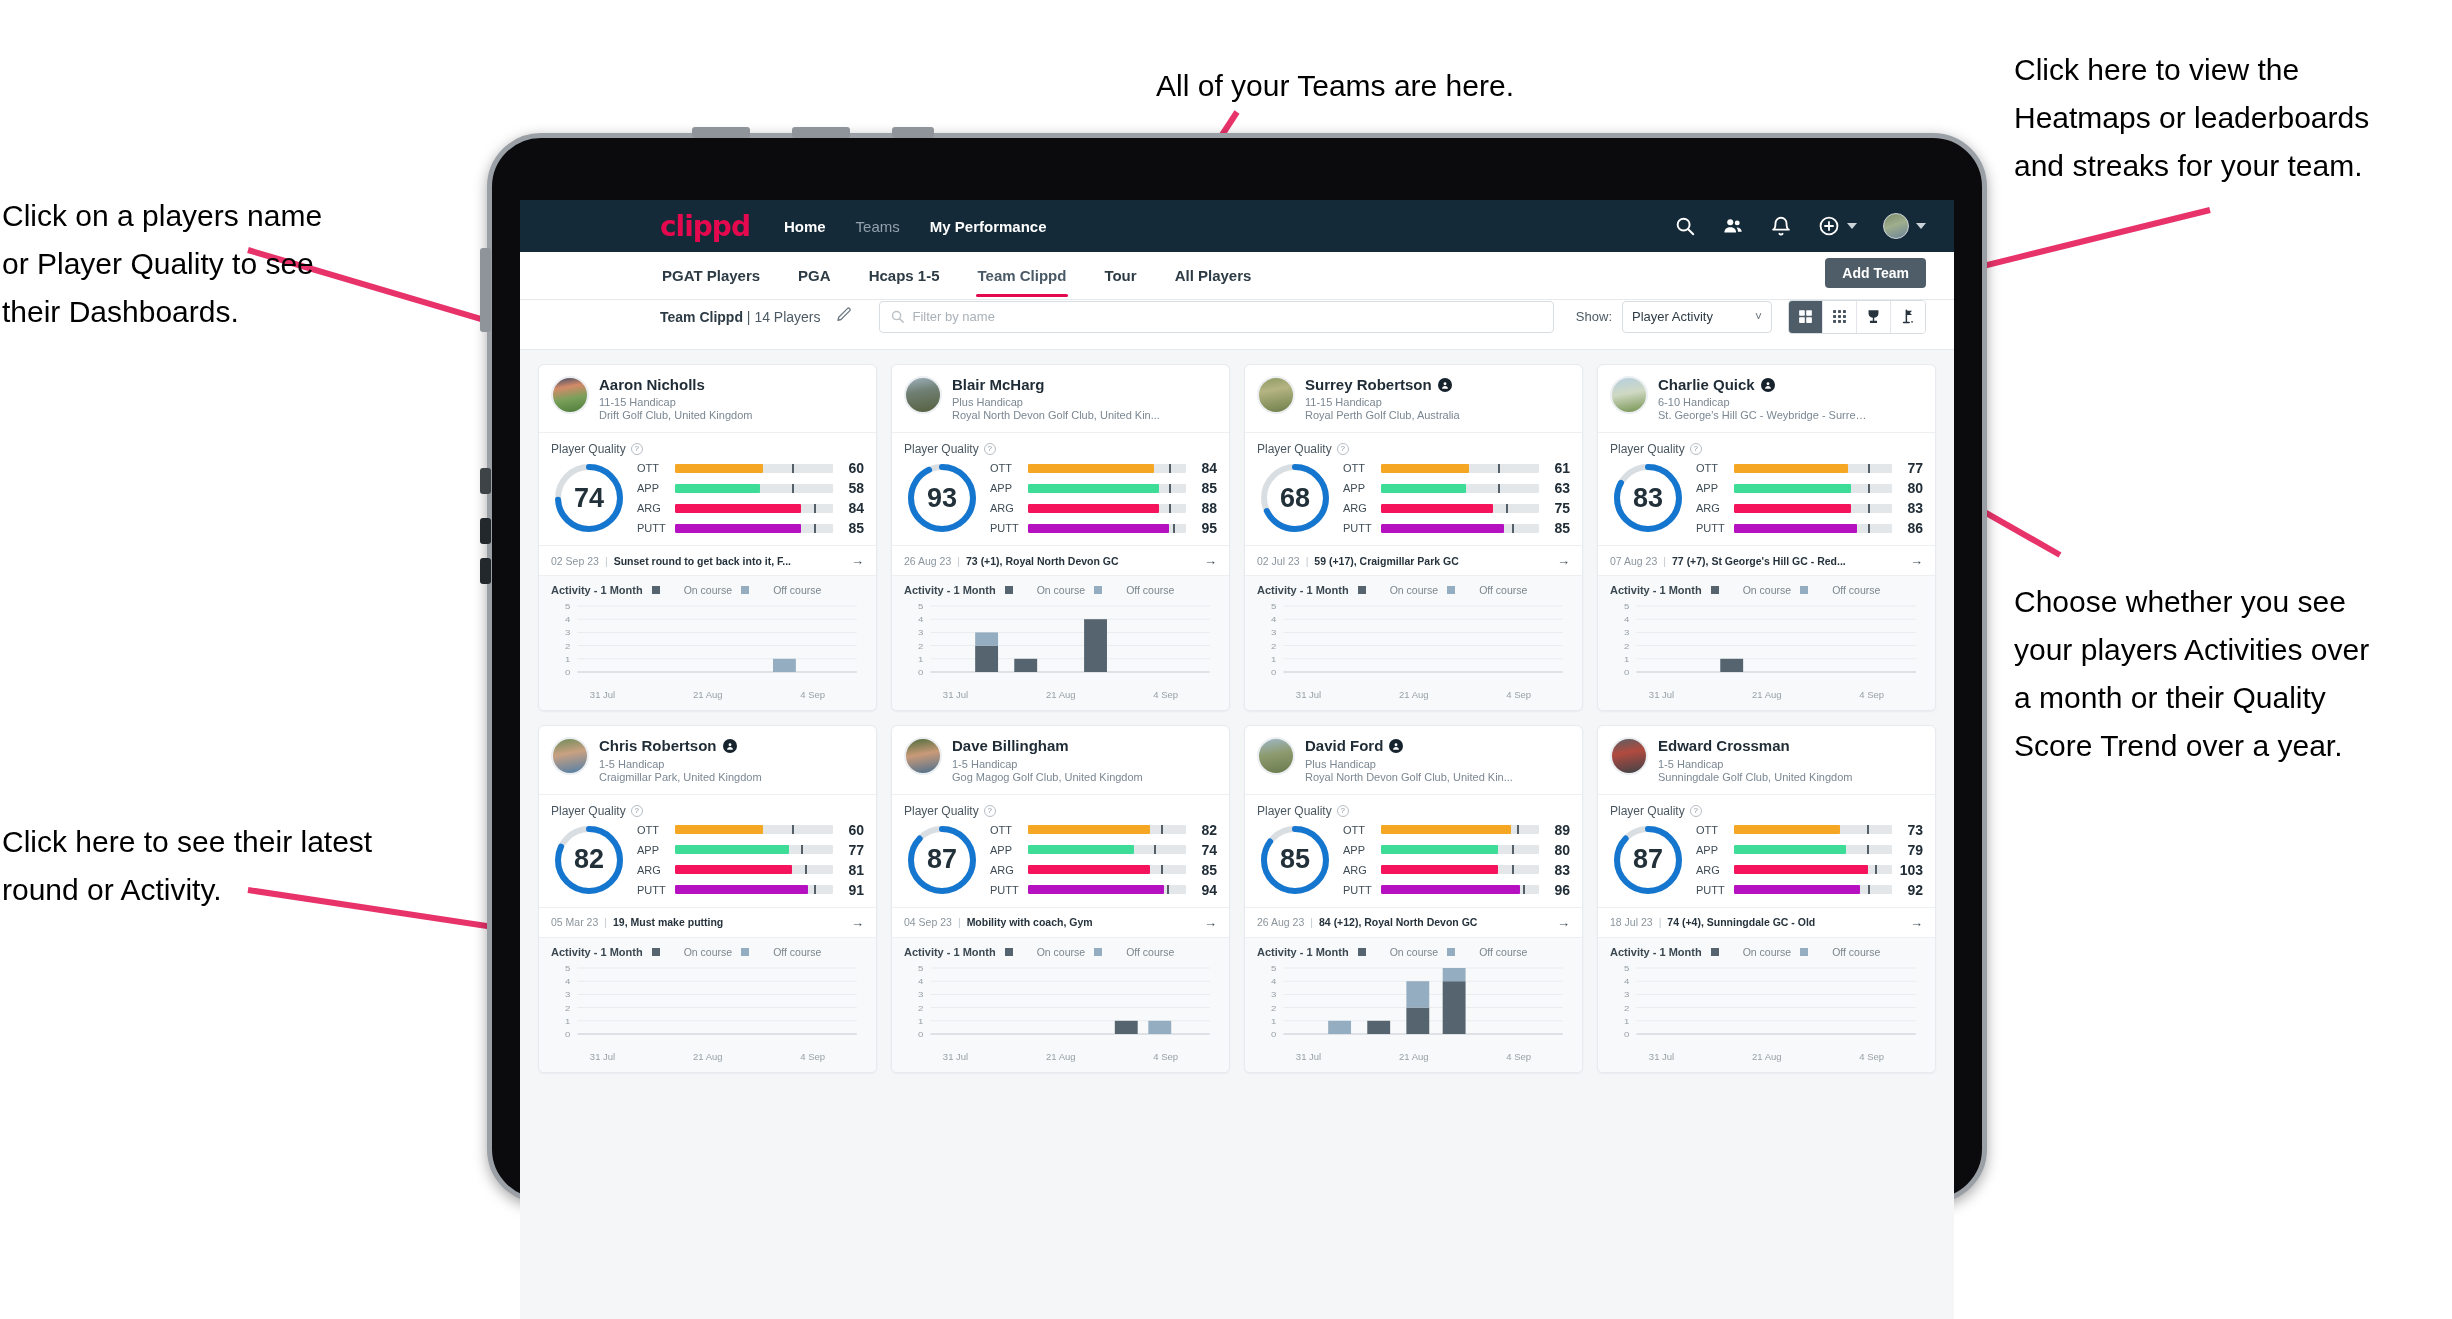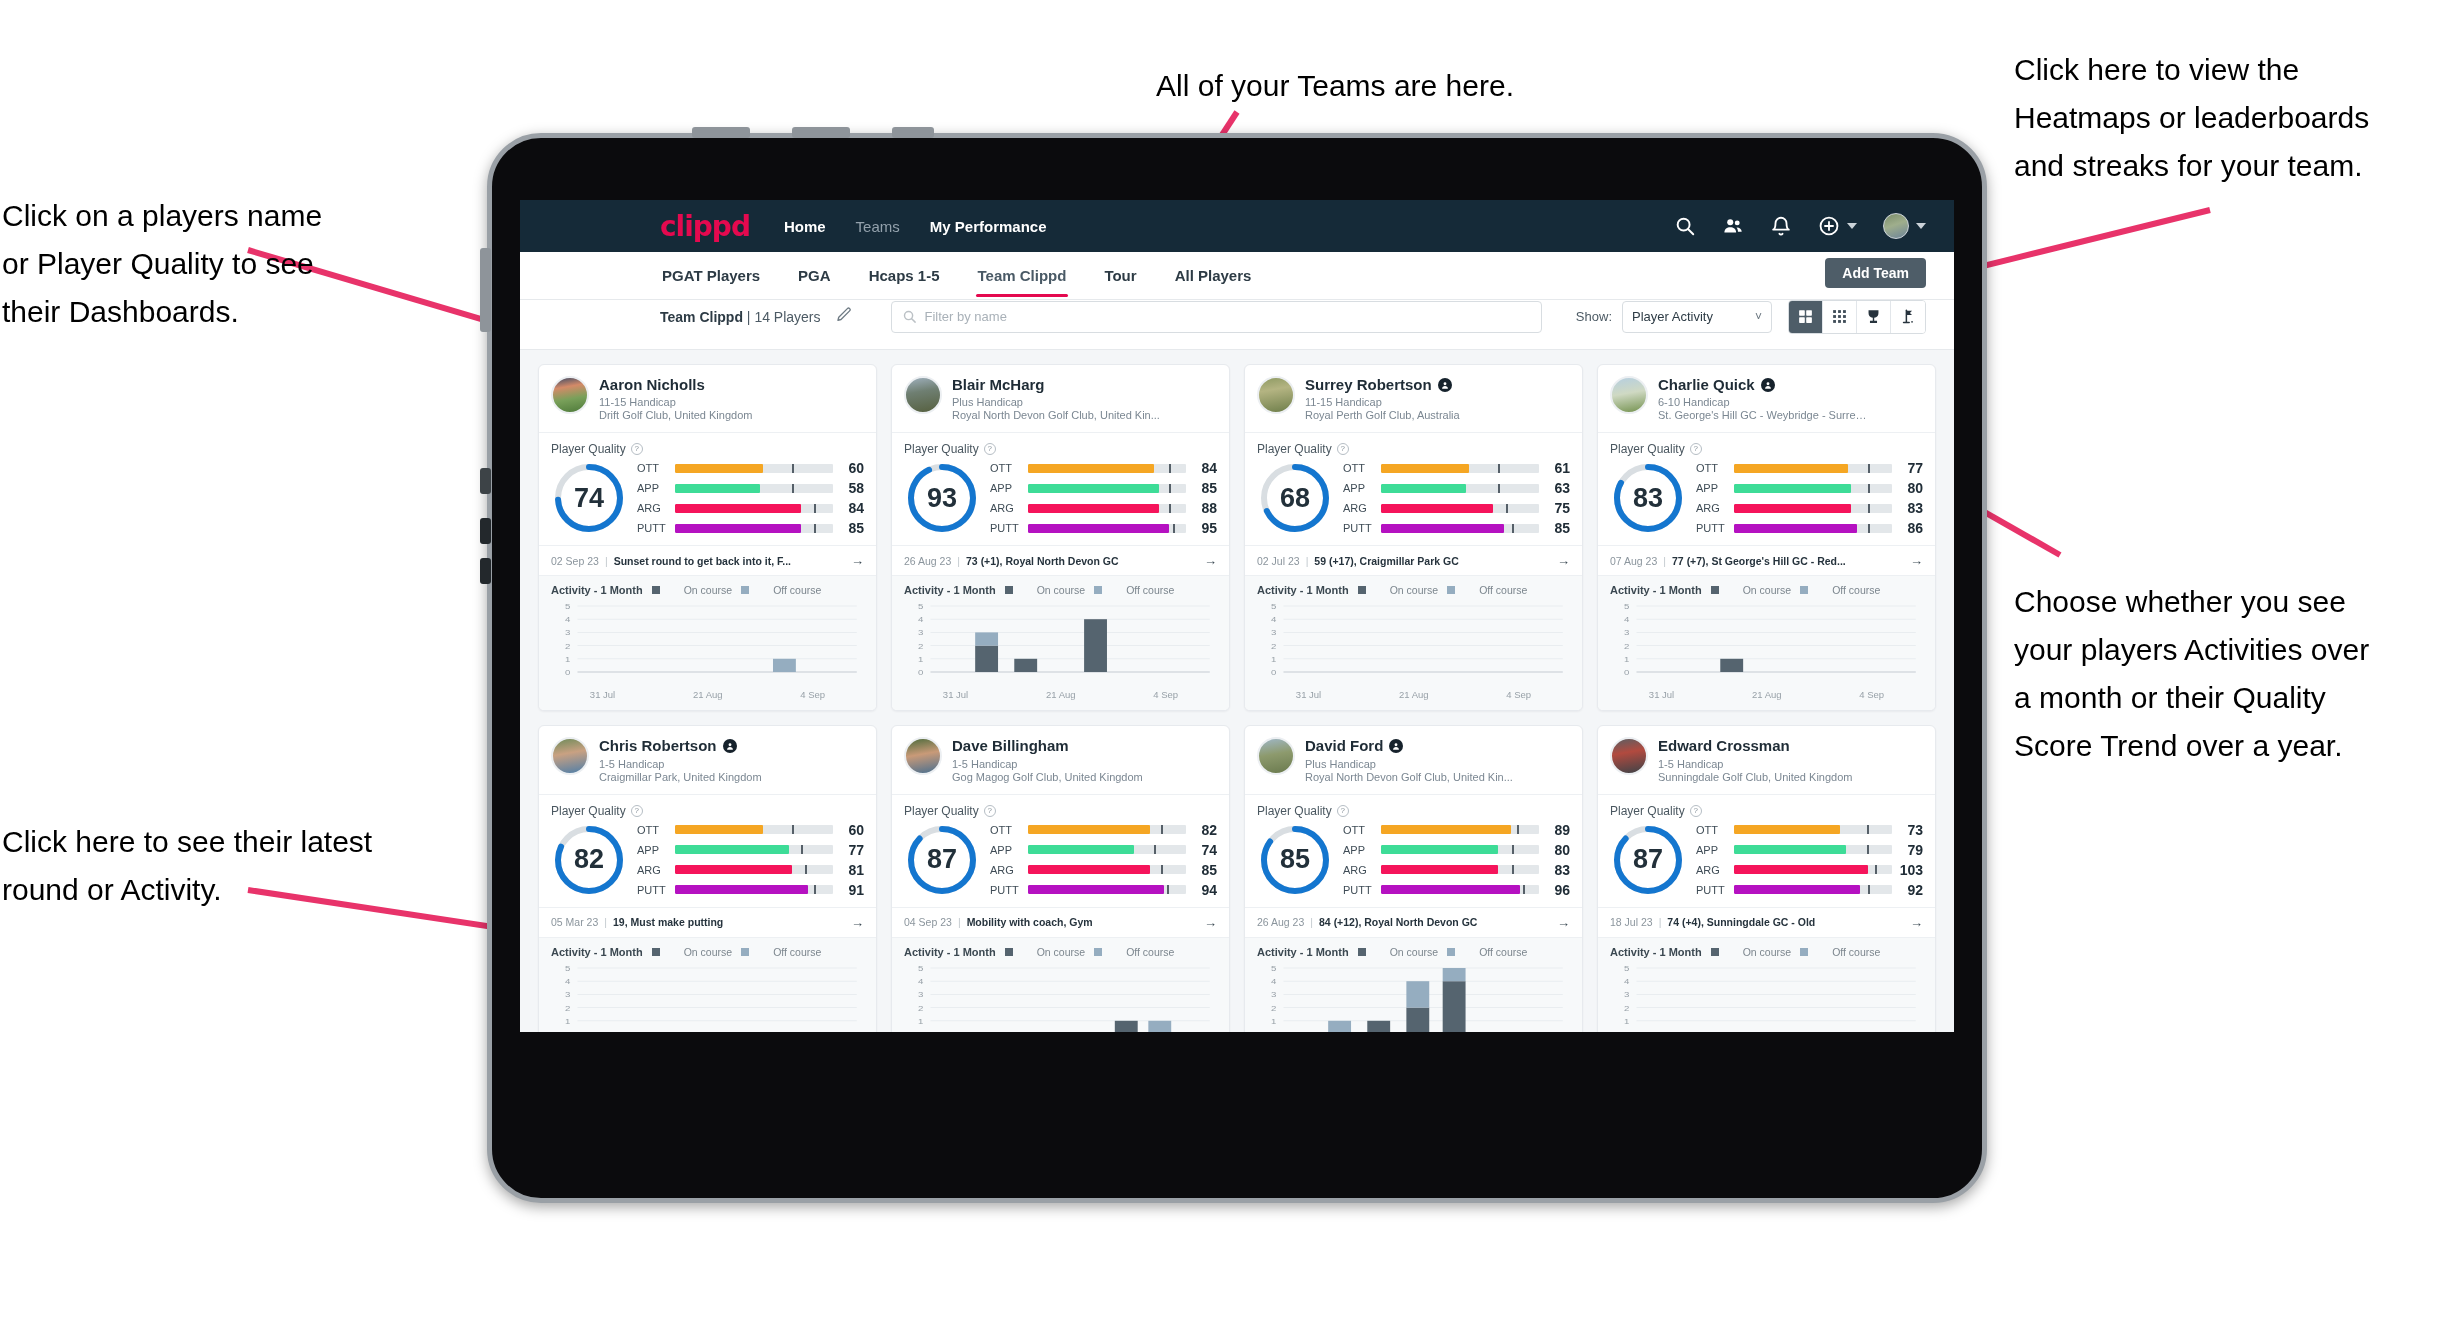--- a/index.html
+++ b/index.html
@@ -35,21 +35,21 @@
     left: 487px; top: 133px;
     width: 1500px; height: 1070px;
     background: #0b0b0d;
     border-radius: 54px;
     box-shadow: 0 4px 14px rgba(0,0,0,.35);
     border: 5px solid #9aa0a6;
   }
   .device-inner {
     position: absolute;
     left: 28px; top: 62px;
-    width: 1434px; height: 832px;
+    width: 1434px; height: 1120px;
     background: #f4f6f8;
     overflow: hidden;
   }
   
   .btn-vol {
     position: absolute; background: #8e949a; border-radius: 3px;
   }
   .btn-v1 { left: 200px; top: -11px; width: 58px; height: 11px; }
   .btn-v2 { left: 300px; top: -11px; width: 58px; height: 11px; }
   .btn-v3 { left: 400px; top: -11px; width: 42px; height: 11px; }
@@ -106,21 +106,21 @@
   
   .toolbar {
     height: 50px; background: #ffffff; display: flex; align-items: center;
     padding: 0 28px 16px 140px; border-bottom: 1px solid #e6e9ec;
   }
   .team-label { font-size: 14px; color: #2d3b45; font-weight: 700; white-space: nowrap; }
   .team-label span.count { font-weight: 400; color: #4c5a64; }
   .edit-btn { margin-left: 14px; width: 22px; height: 22px; opacity: .75; }
   .edit-btn svg { width: 18px; height: 18px; }
   .search-wrap {
-    flex: 1; margin: 0 34px; height: 32px; border: 1px solid #d8dde1; border-radius: 4px;
+    flex: 1; margin: 0 22px; height: 32px; border: 1px solid #d8dde1; border-radius: 4px;
     display: flex; align-items: center; padding: 0 10px; background: #fff; max-width: 720px;
   }
   .search-wrap svg { width: 15px; height: 15px; opacity: .45; margin-right: 8px; }
   .search-ph { font-size: 13px; color: #a9b1b8; }
   .show-label { font-size: 13px; color: #4c5a64; margin-right: 10px; white-space: nowrap; }
   .select-box {
     width: 150px; height: 32px; border: 1px solid #d8dde1; border-radius: 4px;
     display: flex; align-items: center; justify-content: space-between;
     padding: 0 9px; font-size: 13px; color: #2d3b45; background: #fff;
   }

